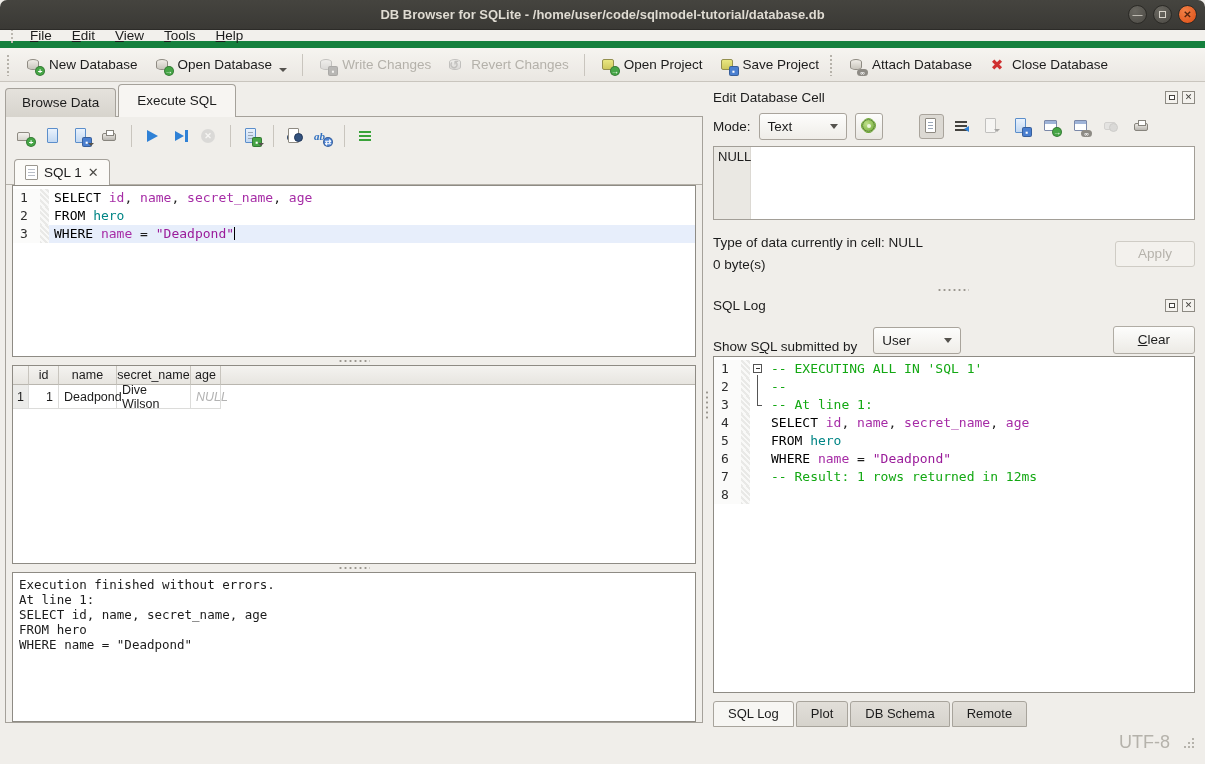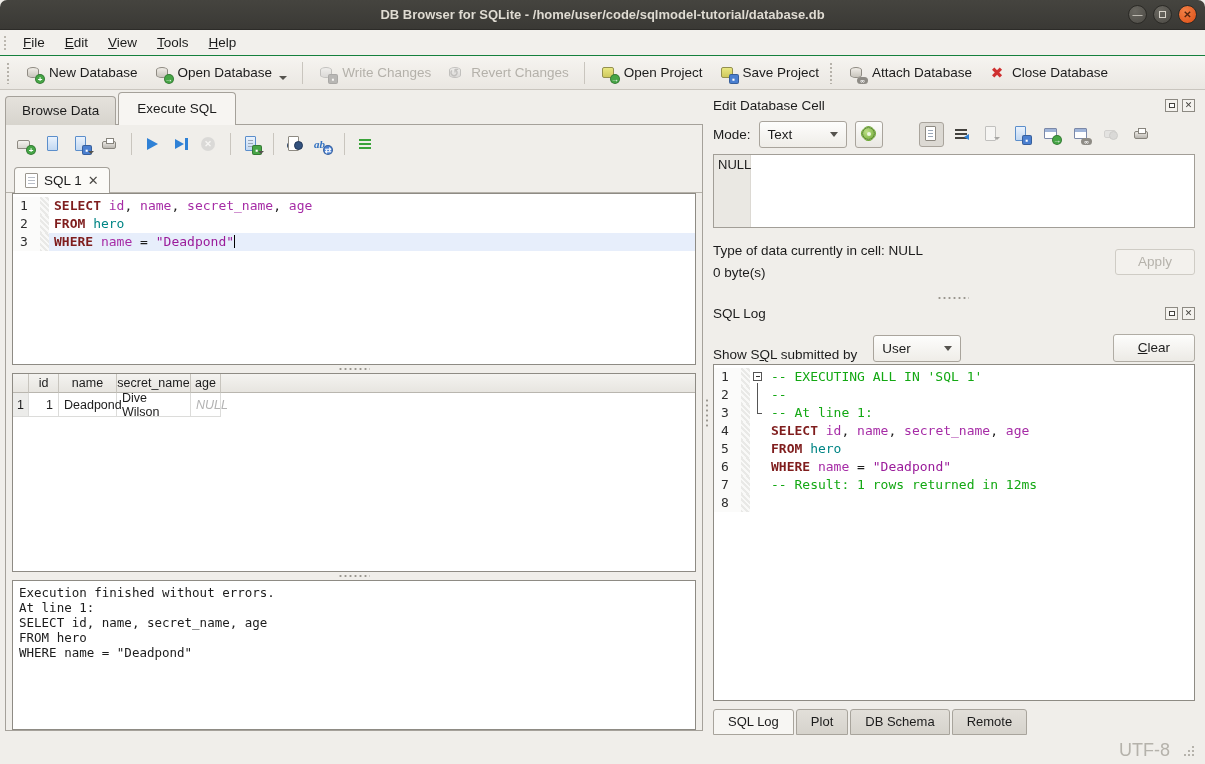--- a/index.html
+++ b/index.html
@@ -8,21 +8,21 @@
   
   .titlebar{height:30px;background:linear-gradient(#45443f,#3a3935);border-radius:7px 7px 0 0;
     display:flex;align-items:center;position:relative;border-bottom:1px solid #2c2b28}
   .title{flex:1;text-align:center;color:#dfdbd2;font-weight:bold;font-size:13px}
   .winbtns{position:absolute;right:8px;top:5px;display:flex;gap:6px}
   .wbtn{width:19px;height:19px;border-radius:50%;border:1px solid #2b2a26;display:flex;align-items:center;
     justify-content:center;font-size:10px;color:#d8d4cb;background:radial-gradient(circle at 35% 30%,#6a6861,#4a4843)}
   .wbtn.close{background:radial-gradient(circle at 35% 30%,#f28147,#dd4d14);color:#55250f;font-weight:bold}
   .wbtn .sq{width:7px;height:7px;border:1px solid #d8d4cb}
   
-  .menubar{height:26px;background:#f2f0ec;display:flex;align-items:center;border-bottom:1px solid #15803d;padding-left:1px}
+  .menubar{height:18px;background:#f2f0ec;display:flex;align-items:center;border-bottom:7px solid #15803d;padding-left:8px}
   .mhandle{width:5px;height:16px;margin:0 5px 0 2px;background:radial-gradient(circle,#bcb8b0 1px,transparent 1.2px) 0 0/4px 4px}
   .menu-item{padding:3px 10px;cursor:default}
   .menu-item u{text-decoration:underline}
   
   .toolbar{height:34px;background:linear-gradient(#f6f4f0,#eae7e2);display:flex;align-items:center;
     border-bottom:1px solid #c9c5be;padding:0 4px}
   .thandle{width:5px;height:22px;background:radial-gradient(circle,#b6b2aa 1px,transparent 1.1px) 0 0/4px 4px;margin:0 6px 0 2px}
   .tsep{width:1px;height:22px;background:#c9c5be;margin:0 7px}
   .tbtn{display:flex;align-items:center;gap:6px;padding:4px 8px;border-radius:3px;cursor:default;position:relative}
   .tbtn.dis{color:#b4b1aa}
@@ -107,21 +107,21 @@
   .codebox{background:#fff;border:1px solid #8e8b84;overflow:hidden;font-family:"DejaVu Sans Mono",monospace;
     font-size:13px;padding-top:3px}
   .editorbox{height:172px;margin:0 6px;flex:none}
   .cl{display:flex;height:18px;line-height:18px;white-space:pre}
   .ln{width:27px;flex:none;padding-left:7px;color:#2e2e2e;background:#fbfbfa}
   .hatch{width:9px;flex:none;background:repeating-linear-gradient(45deg,#e9e9e7 0 2px,#f9f9f8 2px 4px)}
   .fold{width:16px;flex:none;position:relative}
   .ct{flex:1;padding-left:5px}
   .cur .ct{background:#e7eefb}
   .caret{display:inline-block;width:1px;height:13px;background:#000;vertical-align:-2px}
-  .tk-kw{color:#7f1d1d;font-weight:bold}
+  .tk-kw{color:#000000;font-weight:normal}
   .tk-id{color:#a62ca6}
   .tk-tbl{color:#008585;font-weight:normal}
   .tk-str{color:#9a1b9a}
   .tk-cmt{color:#13a813}
   .tk-pl{color:#1c1c1c}
   .fbox{position:absolute;left:3px;top:4px;width:9px;height:9px;border:1px solid #555;background:#fff}
   .fbox::after{content:"";position:absolute;left:2px;top:3px;width:4px;height:1px;background:#333}
   .vl{position:absolute;left:7px;width:1px;background:#555}
   .vl.vb{top:15px;bottom:0}.vl.vf{top:0;bottom:0}.vl.vt{top:0;height:9px}
   .fcorner{position:absolute;left:7px;top:9px;width:5px;height:1px;background:#555}

